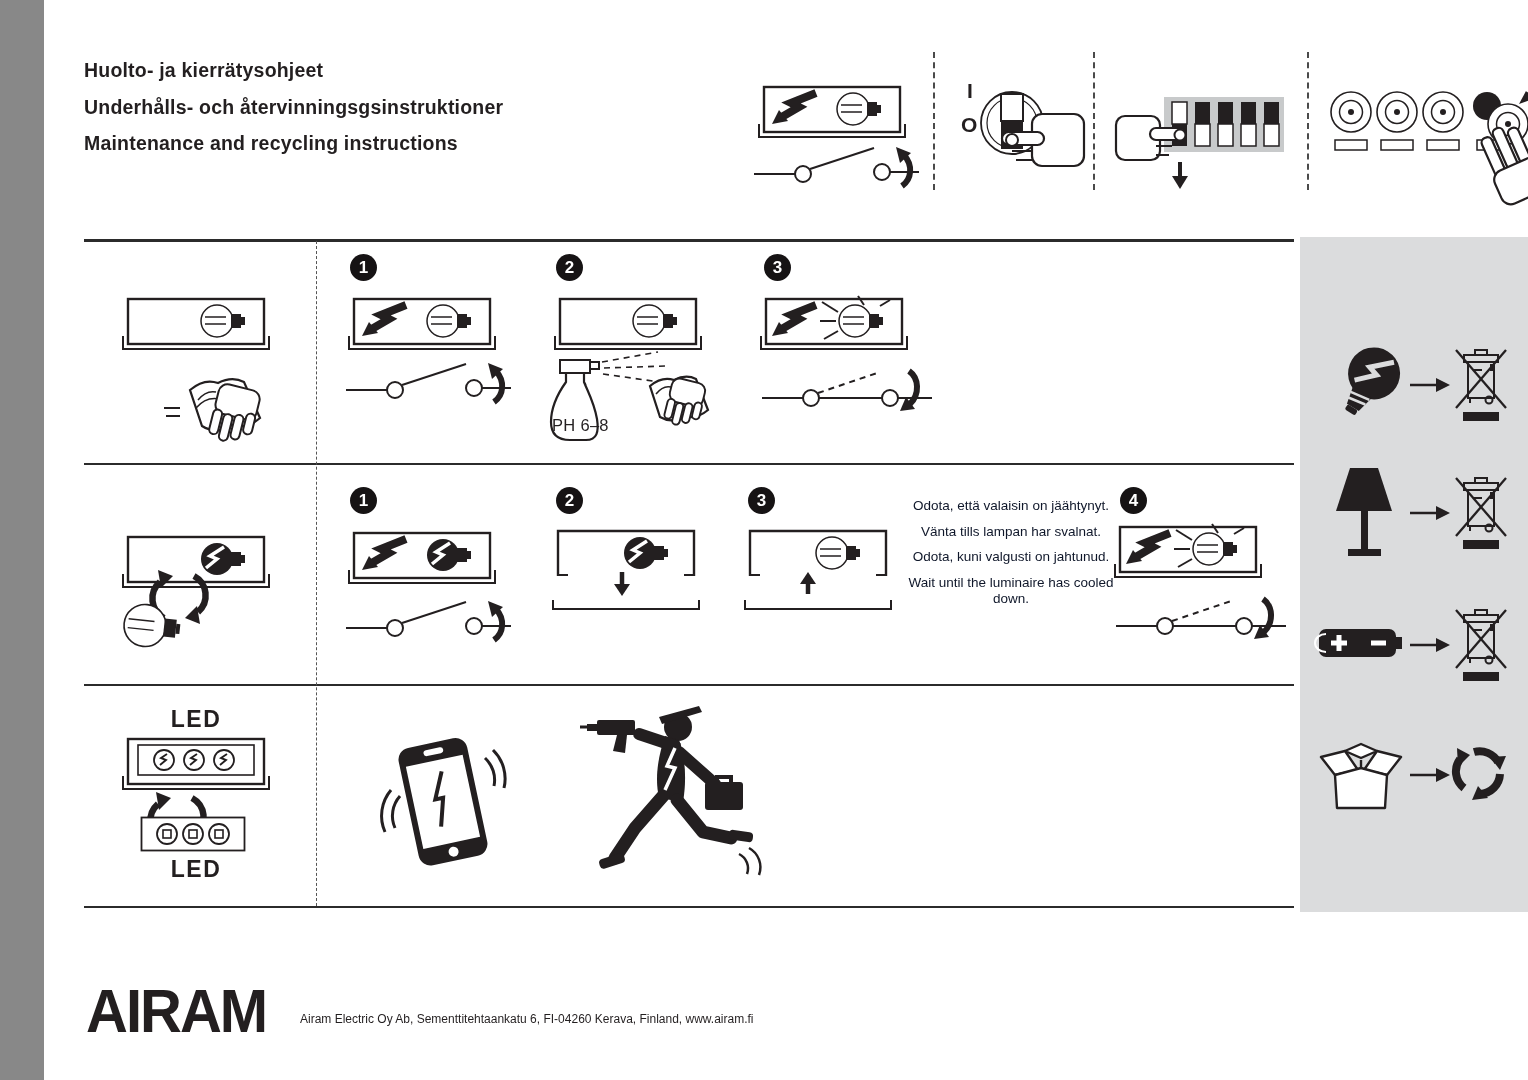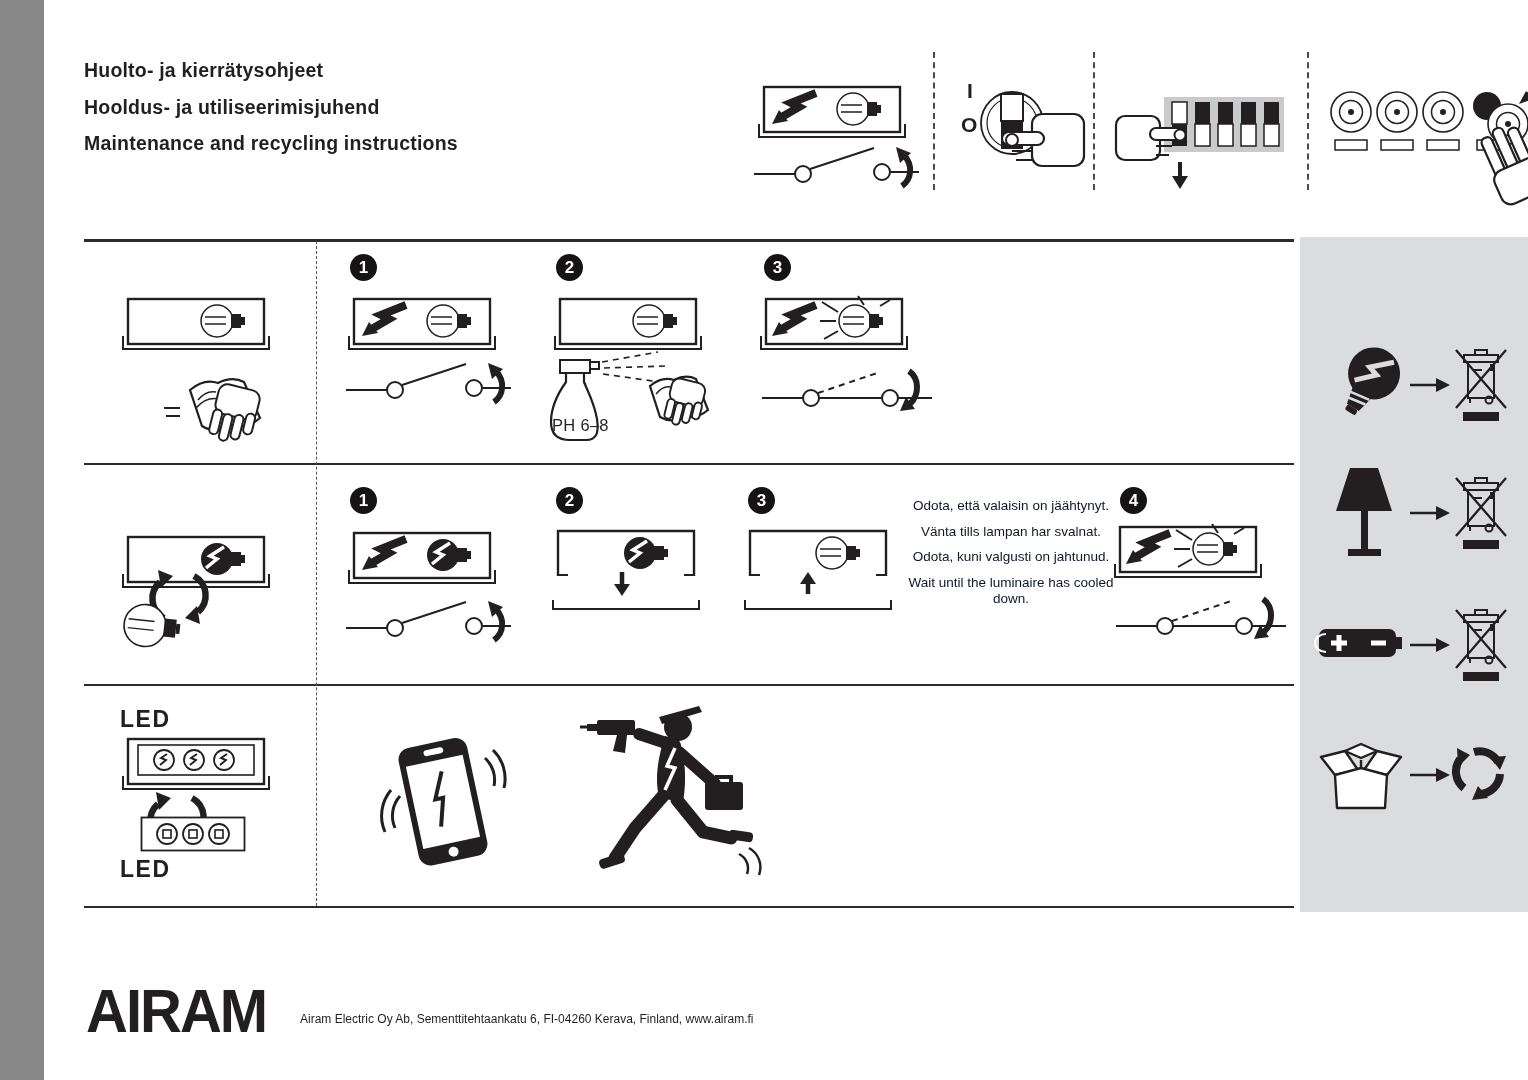--- a/index.html
+++ b/index.html
@@ -23,33 +23,33 @@
   
   .badge{width:27px;height:27px;border-radius:50%;background:#161314;color:#fff;
          display:flex;align-items:center;justify-content:center;
          font-size:17px;font-weight:700;}
 
   .ph-label{font-size:16.5px;color:#231f20;letter-spacing:.3px;}
 
   .notes{width:218px;text-align:center;color:#0f172a;}
   .notes p{margin:0 0 9px 0;font-size:13.5px;line-height:16.5px;}
 
-  .led-label{width:152px;text-align:left;font-size:23px;font-weight:600;letter-spacing:1.5px;color:#231f20;}
+  .led-label{width:152px;text-align:center;font-size:23px;font-weight:600;letter-spacing:1.5px;color:#231f20;}
 
   .logo{font-size:58px;font-weight:800;letter-spacing:-2px;color:#231f20;transform:scaleY(1.04);transform-origin:left top;}
   .address{font-size:12px;color:#231f20;}
 </style>
 </head>
 <body>
 
 <div class="page">
 
   <div class="abs titles">
     <div class="title-line">Huolto- ja kierrätysohjeet</div>
-    <div class="title-line">Hooldus- ja utiliseerimisjuhend</div>
+    <div class="title-line">Underhålls- och återvinningsgsinstruktioner</div>
     <div class="title-line">Maintenance and recycling instructions</div>
   </div>
 
   <svg class="abs" style="left:712px;top:84px" width="152" height="62" viewBox="0 0 152 62">
     <polyline points="3,40 3,53 149,53 149,40" fill="none" stroke="#231f20" stroke-width="2"></polyline>
     <rect x="8" y="3" width="136" height="45" fill="#fff" stroke="#231f20" stroke-width="2.4"></rect>
     <g transform="translate(16,7)">
       <polyline points="44,2 19,12 27,16 8,27" fill="none" stroke="#231f20" stroke-width="8"></polyline>
       <polygon points="0,33 16,30 7,19" fill="#231f20"></polygon>
     </g>

